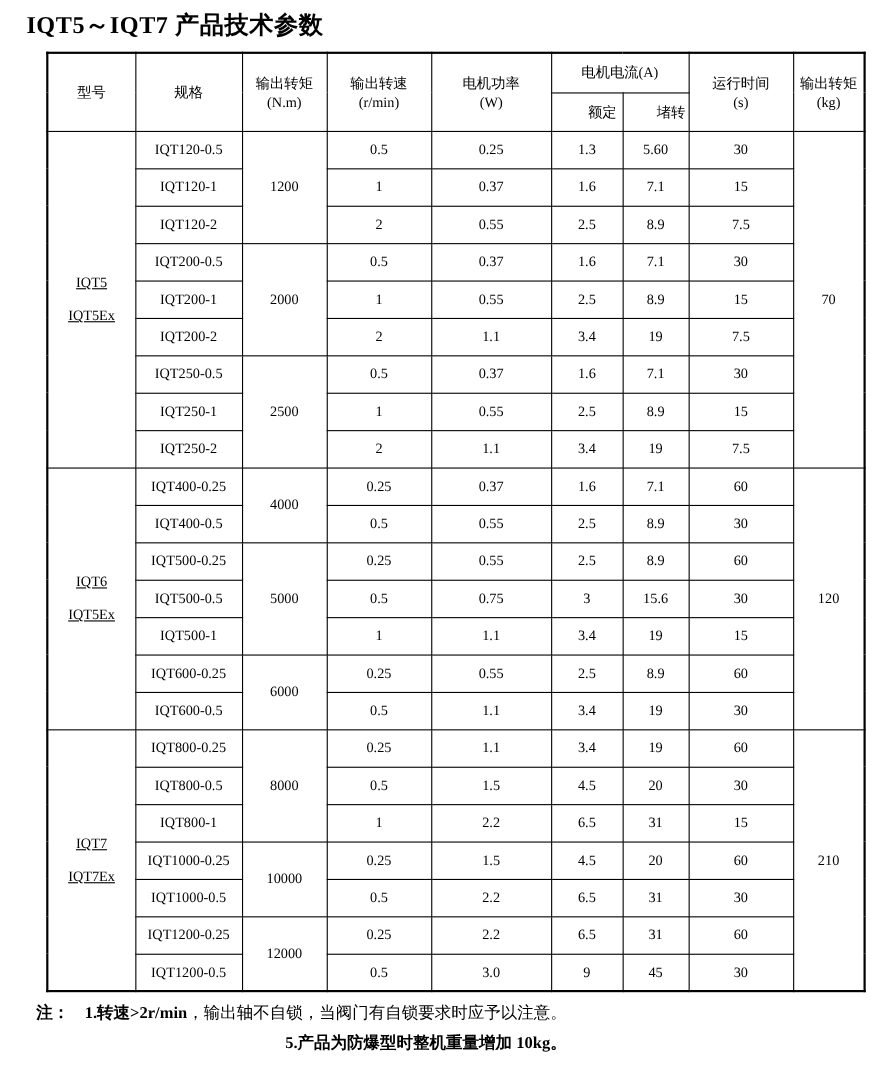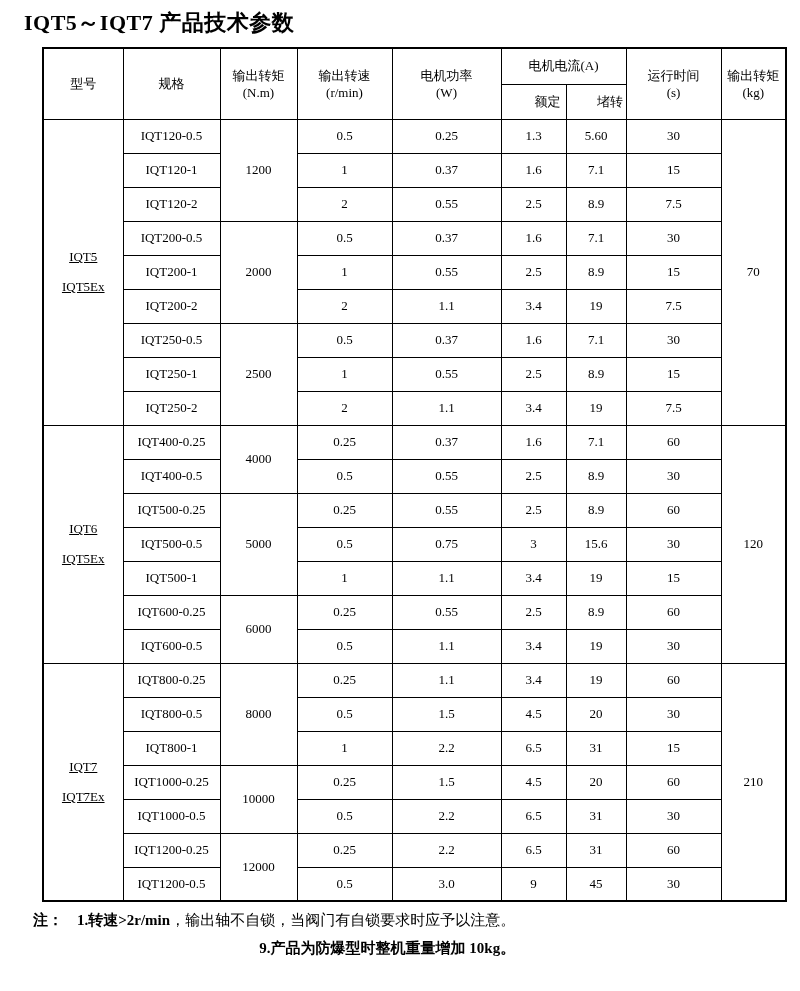--- a/index.html
+++ b/index.html
@@ -322,18 +322,18 @@
       </tbody>
   </table>
 
   <div class="notes">
     <span class="notes-label">注：</span>
     <div>
       <div class="note-line">
         <span class="note-bold">1.转速&gt;2r/min</span><span class="note-rest">，输出轴不自锁，当阀门有自锁要求时应予以注意。</span>
       </div>
       <div class="note-line">
-        <span class="note-bold">9.产品为防爆型时整机重量增加 10kg。</span><span class="note-rest"></span>
+        <span class="note-bold">5.产品为防爆型时整机重量增加 10kg。</span><span class="note-rest"></span>
       </div>
     </div>
   </div>
 
 </div>
 
 </body></html>

